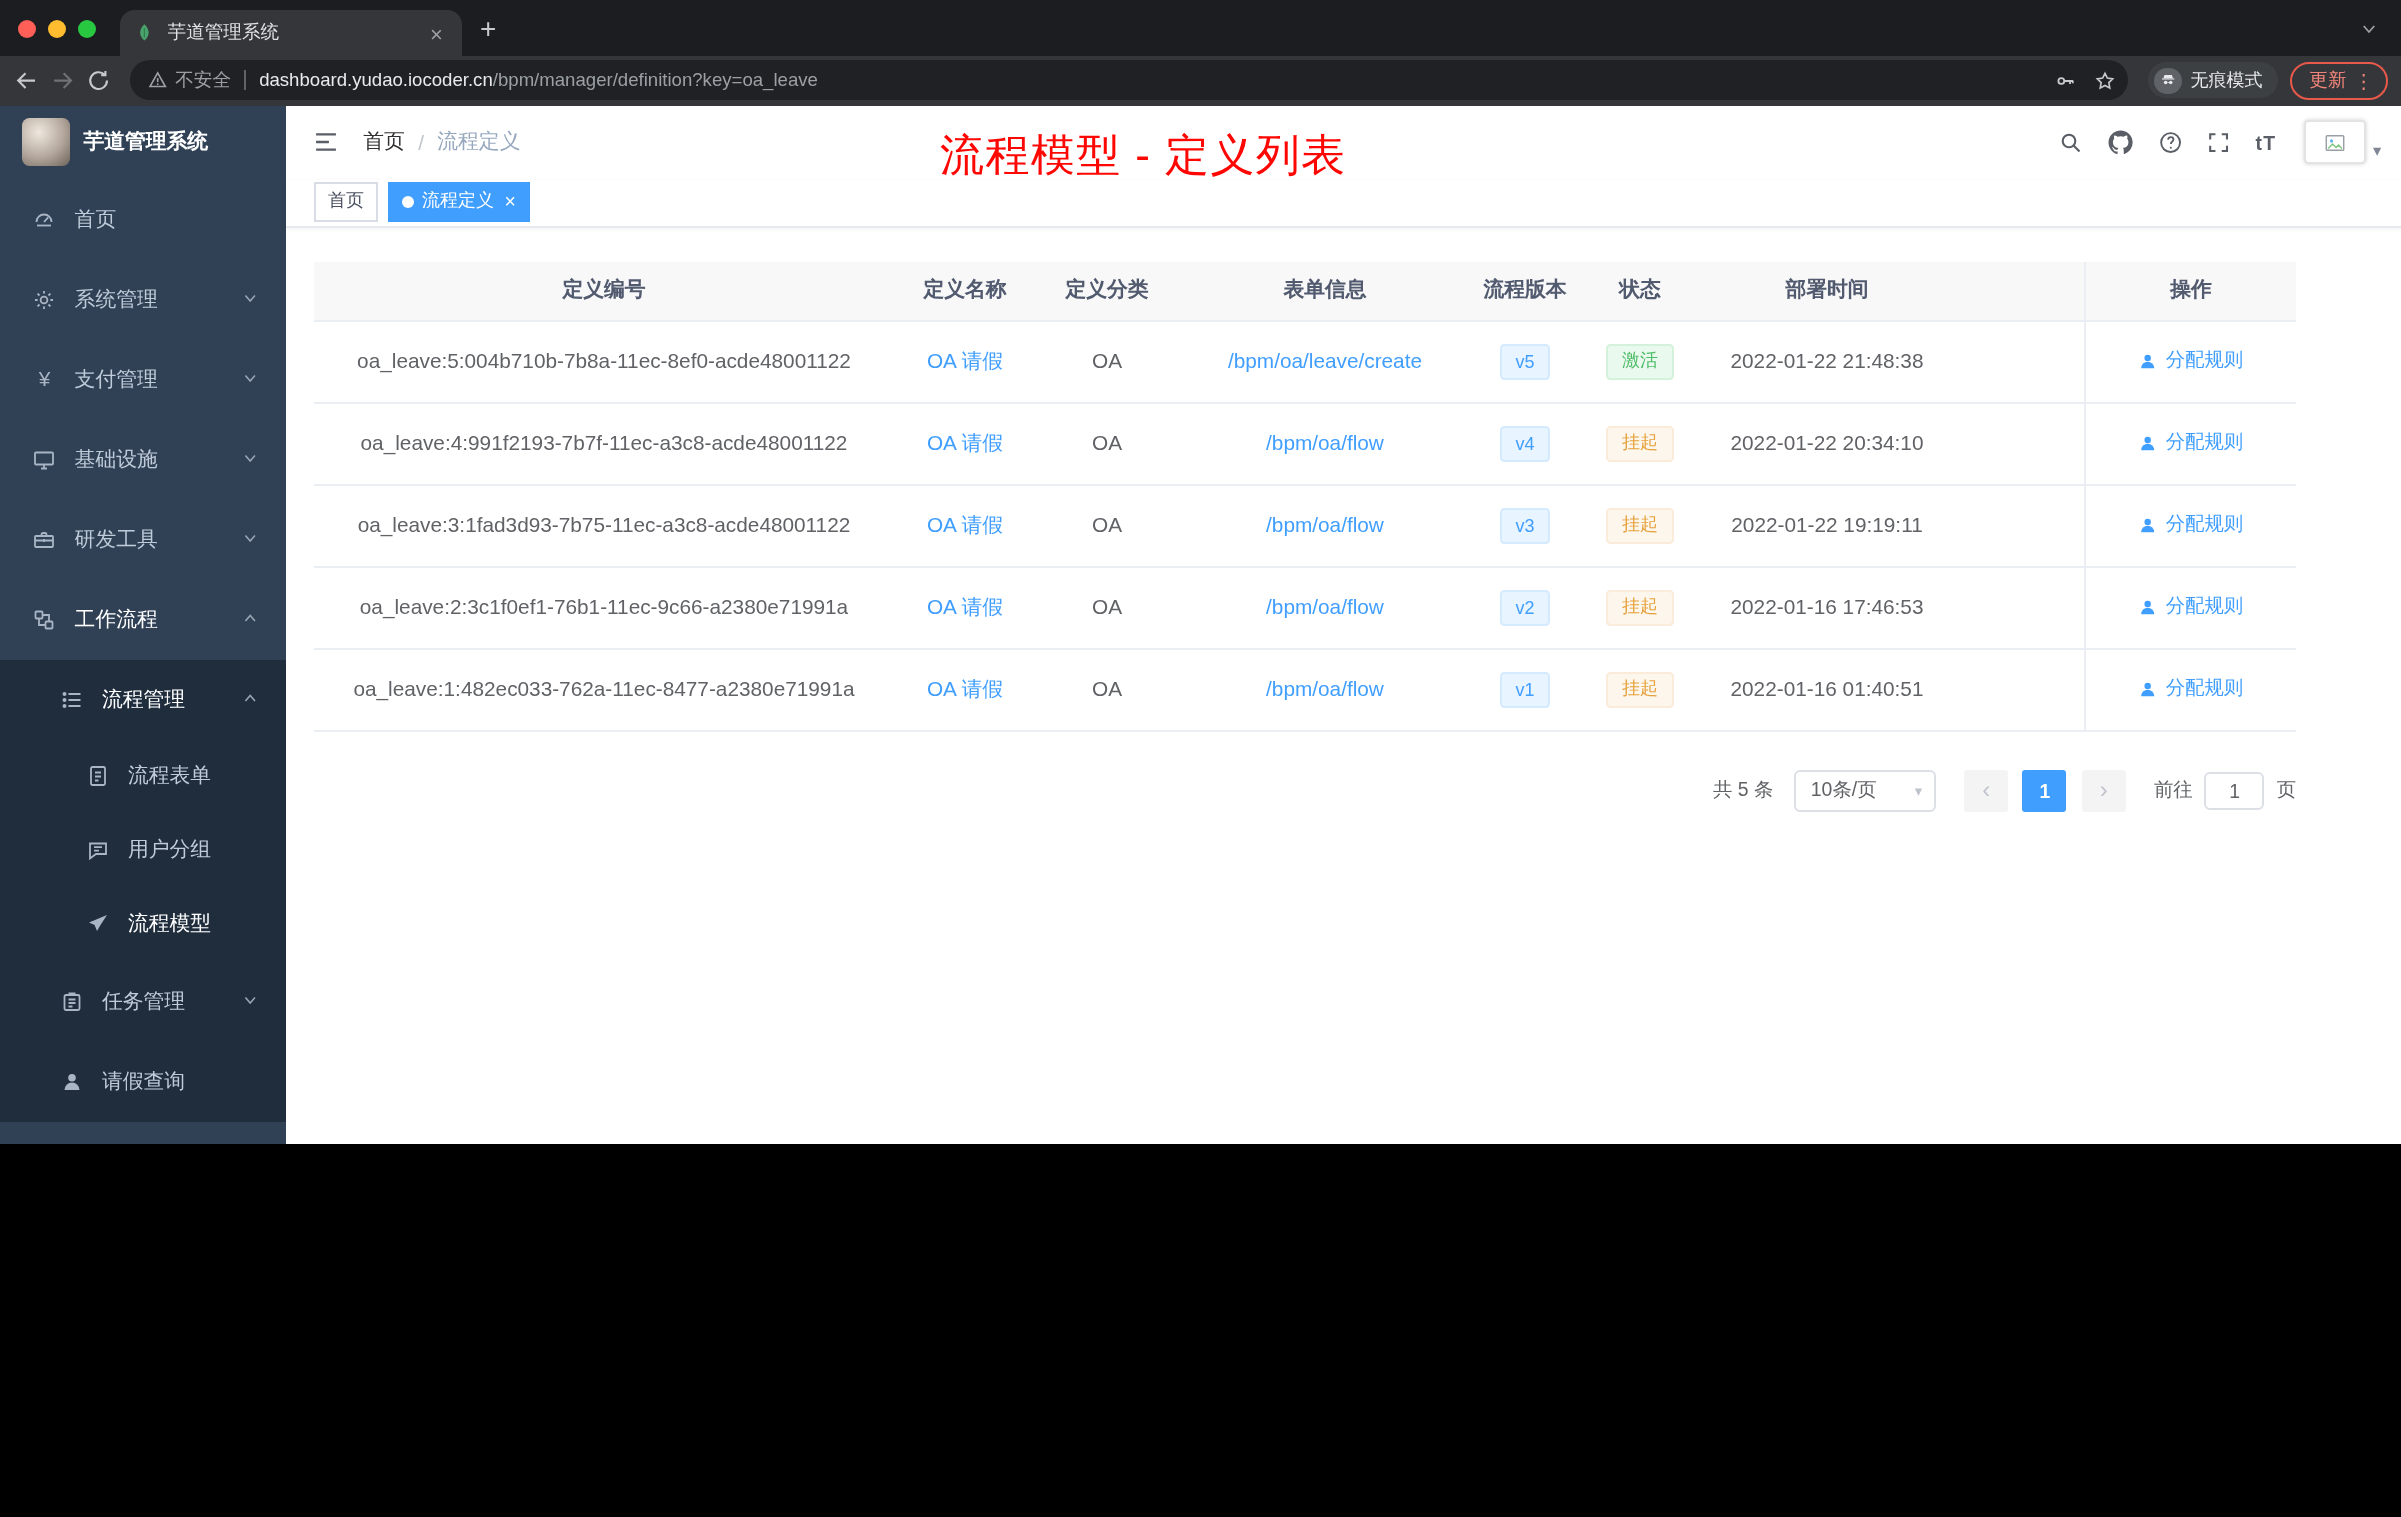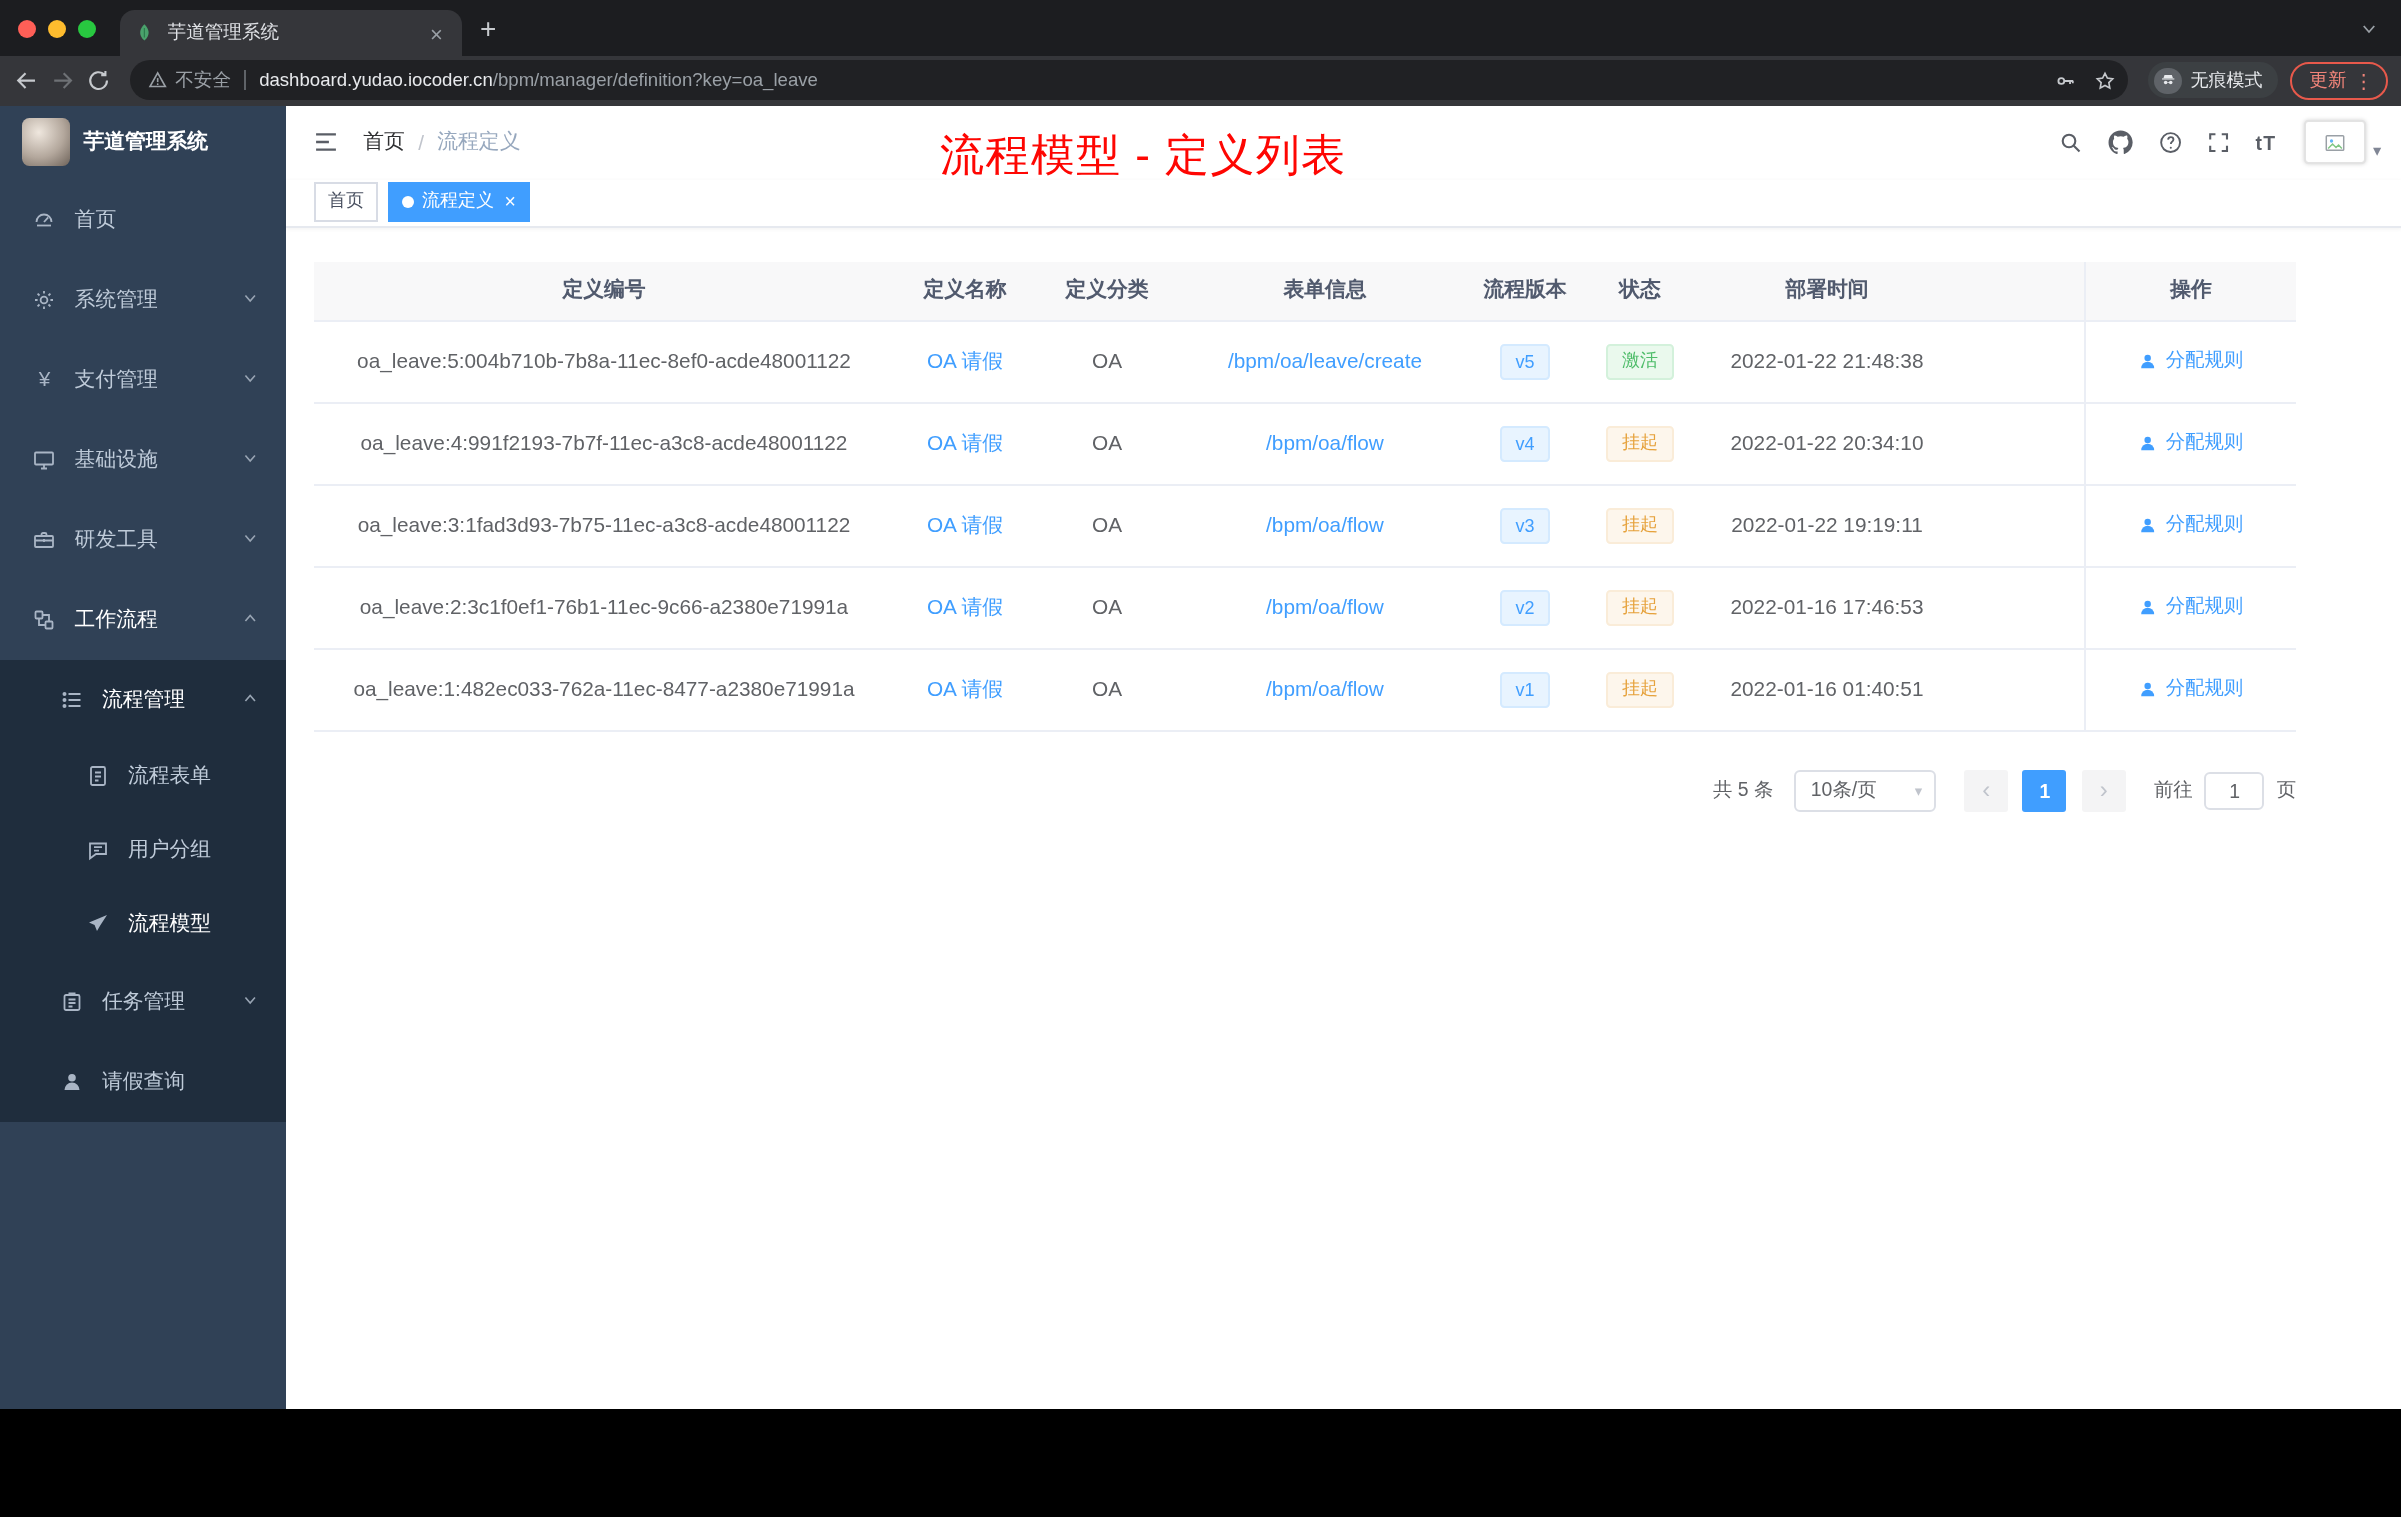--- a/index.html
+++ b/index.html
@@ -1,17 +1,17 @@
 <!DOCTYPE html>
 <html style="font-size:12px"><head>
 <meta charset="utf-8">
 <style>
   * { box-sizing: border-box; margin: 0; padding: 0; }
   body { margin: 0; background: #000; font-family: "Liberation Sans", "DejaVu Sans", sans-serif; }
-  .viewport { width: 2401px; height: 1409px; overflow: hidden; }
+  .viewport { width: 2401px; height: 1144px; overflow: hidden; }
   .window { width: 1201px; height: 759px; transform: scale(2); transform-origin: 0 0; background: #fff; overflow: hidden; }
   .flex1 { flex: 1; }
   svg { display: block; }
 
   
   .tabstrip { height: 28px; background: #1c1d20; display: flex; align-items: center; }
   .traffic { display: flex; gap: 6px; margin: 0 12px 0 9px; }
   .light { width: 9px; height: 9px; border-radius: 50%; }
   .l-red { background: #ff5f57; } .l-yellow { background: #febc2e; } .l-green { background: #28c840; }
   .tab { align-self: flex-end; width: 171px; height: 23px; background: #35363a; border-radius: 7.4px 7.4px 0 0;

